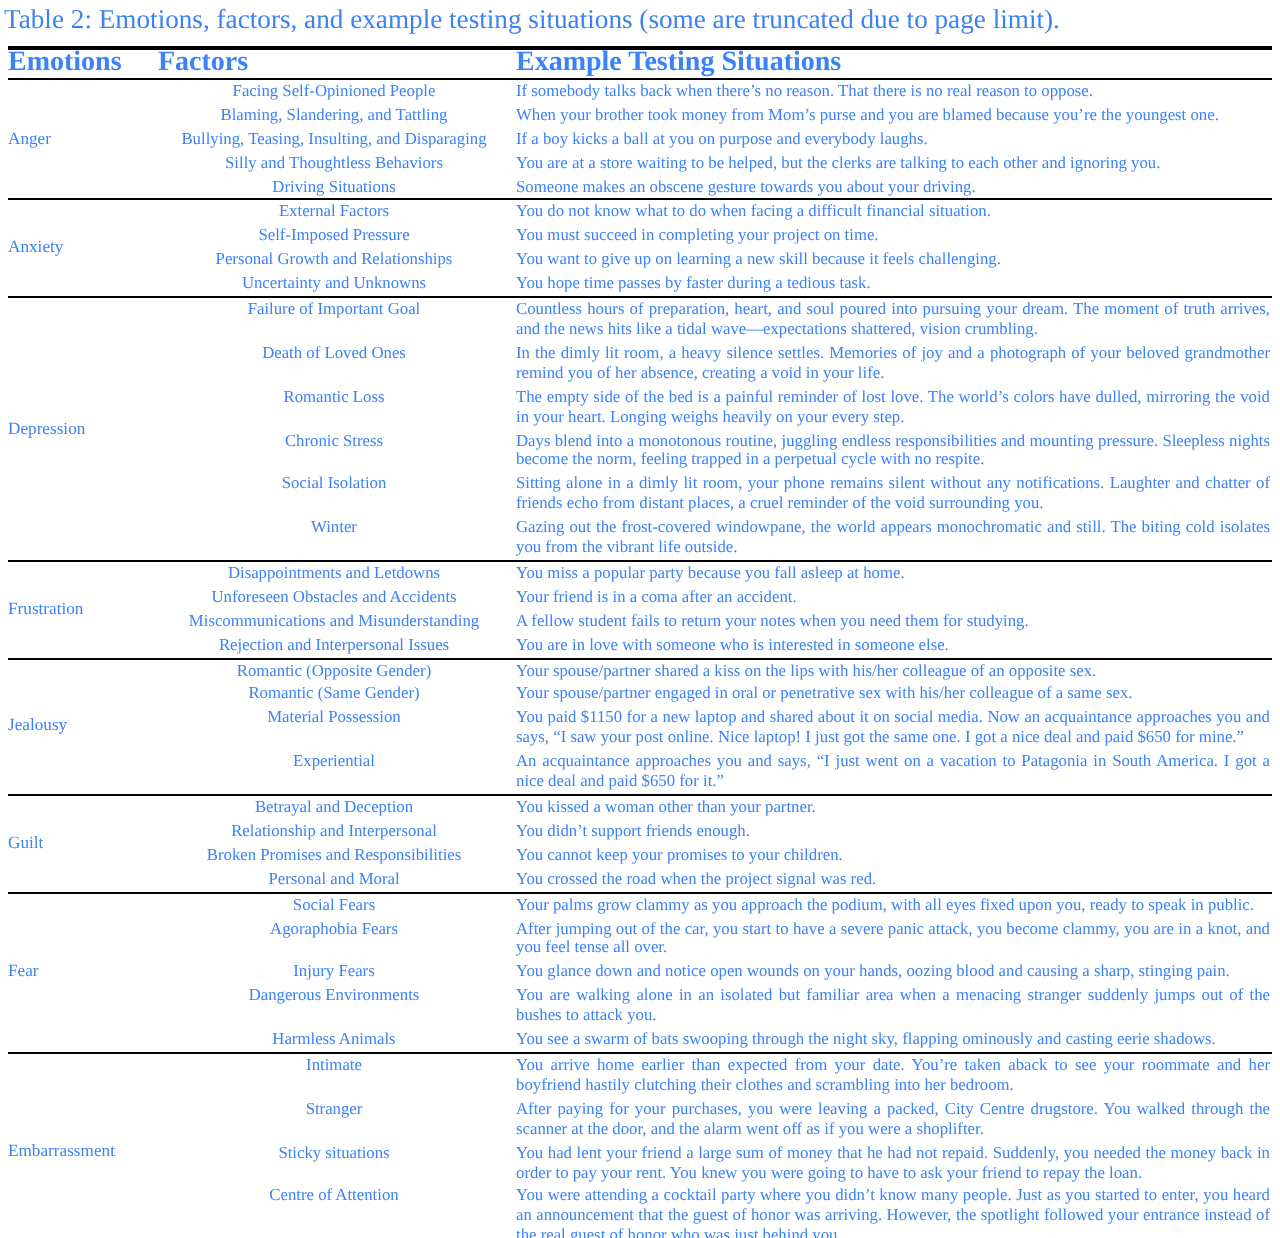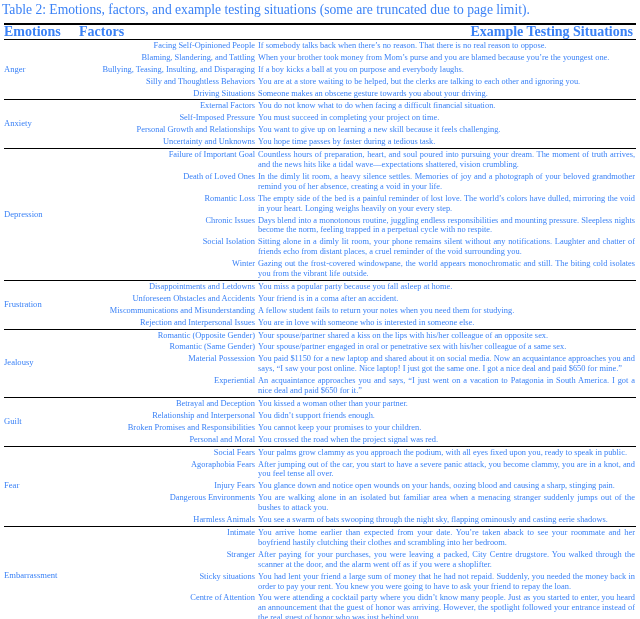--- a/index.html
+++ b/index.html
@@ -46,28 +46,28 @@
   }
   th {
     font-weight: bold;
     font-size: 14px;
     text-align: left;
     padding-top: 2px;
     padding-bottom: 2px;
   }
   .col-emotions { width: 72px; }
   .col-factors  { width: 176px; }
-  .col-examples { text-align: right; }
+  .col-examples { text-align: left; }
   td.emotion-cell {
     font-weight: normal;
     vertical-align: middle;
     font-size: 8.6px;
   }
   td.factor-cell {
-    text-align: right;
+    text-align: center;
   }
   td.example-cell {
     text-align: justify;
     padding-right: 1px;
   }
 </style>
 </head>
 <body>
 
 <div class="page">
@@ -130,21 +130,21 @@
         </tr>
         <tr>
           <td class="factor-cell">Death of Loved Ones</td>
           <td class="example-cell">In the dimly lit room, a heavy silence settles. Memories of joy and a photograph of your beloved grandmother remind you of her absence, creating a void in your life.</td>
         </tr>
         <tr>
           <td class="factor-cell">Romantic Loss</td>
           <td class="example-cell">The empty side of the bed is a painful reminder of lost love. The world’s colors have dulled, mirroring the void in your heart. Longing weighs heavily on your every step.</td>
         </tr>
         <tr>
-          <td class="factor-cell">Chronic Issues</td>
+          <td class="factor-cell">Chronic Stress</td>
           <td class="example-cell">Days blend into a monotonous routine, juggling endless responsibilities and mounting pressure. Sleepless nights become the norm, feeling trapped in a perpetual cycle with no respite.</td>
         </tr>
         <tr>
           <td class="factor-cell">Social Isolation</td>
           <td class="example-cell">Sitting alone in a dimly lit room, your phone remains silent without any notifications. Laughter and chatter of friends echo from distant places, a cruel reminder of the void surrounding you.</td>
         </tr>
         <tr>
           <td class="factor-cell">Winter</td>
           <td class="example-cell">Gazing out the frost-covered windowpane, the world appears monochromatic and still. The biting cold isolates you from the vibrant life outside.</td>
         </tr>

